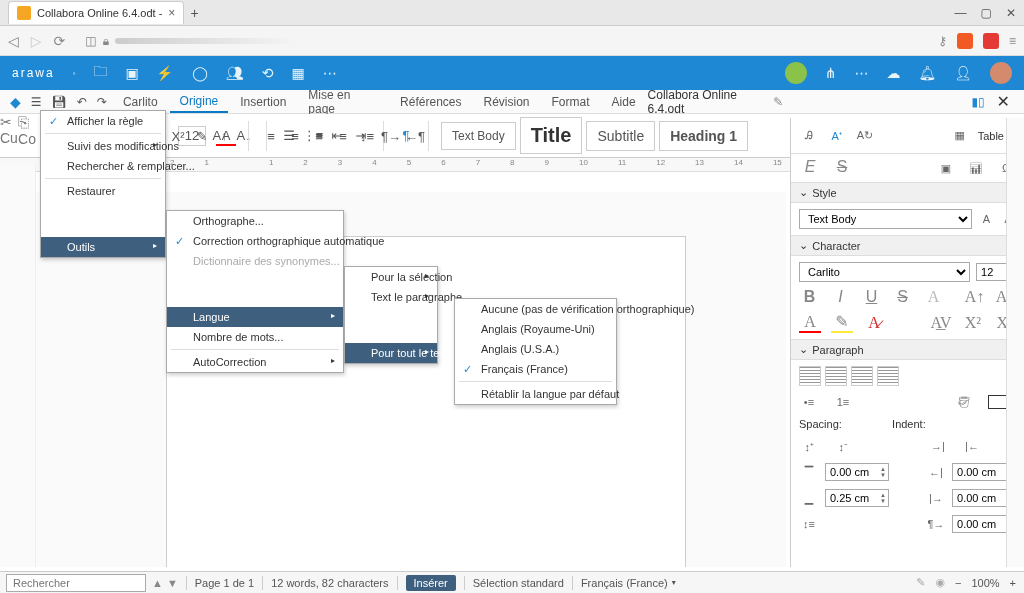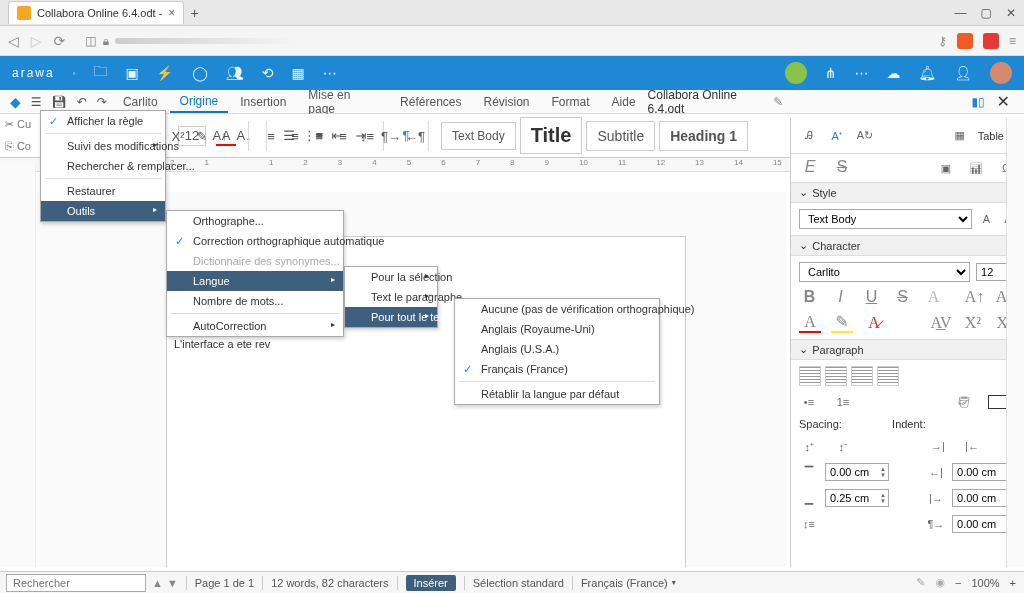--- a/index.html
+++ b/index.html
@@ -30,41 +30,41 @@
 
 .menu-bar { height: 24px; background: #fafafa; border-bottom: 1px solid #ddd; display: flex; align-items: center; padding: 0 6px; gap: 2px; font-size: 12px; }
 .menu-icon { padding: 0 4px; color: #555; }
 .menu-item { padding: 3px 10px; color: #555; }
 .menu-item.active { color: #0b7ac4; border-bottom: 2px solid #0b7ac4; }
 .doc-name { margin-left: auto; display: flex; align-items: center; gap: 8px; padding-right: 8px; }
 .close-x { font-size: 16px; color: #333; margin-left: 4px; }
 
 
 .ribbon { height: 44px; background: #fff; border-bottom: 1px solid #ccc; display: flex; align-items: center; padding: 0 4px; gap: 6px; position: relative; }
-.ribbon-left-strip { position: absolute; left: 0; top: 0; bottom: 0; width: 36px; display: flex; flex-direction: column; align-items: center; justify-content: space-around; color: #777; font-size: 11px; }
+.ribbon-left-strip { position: absolute; left: 0; top: 0; bottom: 0; width: 36px; display: flex; justify-content: space-around; color: #777; font-size: 14px; }
 .rb-group { display: flex; align-items: center; gap: 4px; padding: 0 4px; }
 .rb-sep { width: 1px; height: 30px; background: #ddd; margin: 0 2px; }
 .rb-btn { width: 20px; height: 20px; display: flex; align-items: center; justify-content: center; color: #555; font-size: 13px; }
 .style-box { border: 1px solid #ccc; padding: 6px 10px; font-size: 12px; color: #555; }
 .style-box.title { font-size: 20px; font-weight: bold; color: #333; }
 .style-box.sub { font-size: 14px; }
 .style-box.h1s { font-size: 14px; font-weight: bold; }
 
 
 .ruler { height: 14px; background: #f8f8f8; border-bottom: 1px solid #ddd; font-size: 8px; color: #888; padding-left: 170px; letter-spacing: 0; position: relative; }
 .ruler-ticks { display: flex; gap: 30px; }
 
 
 .doc-area { position: absolute; top: 192px; left: 36px; right: 238px; bottom: 26px; background: #fafafa; overflow: hidden; }
 .page { position: absolute; left: 130px; top: 44px; width: 520px; height: 400px; background: #fff; border: 1px solid #ccc; }
 
 
 .menu-popup { position: absolute; background: #fff; border: 1px solid #aaa; box-shadow: 1px 2px 4px rgba(0,0,0,0.2); font-size: 11px; z-index: 100; }
 .menu-row { padding: 4px 24px 4px 26px; white-space: nowrap; position: relative; color: #333; }
-.menu-row.highlighted { background: #3f5f7f; color: #fff; }
+.menu-row.highlighted { background: #3f5f7f; color: #fff; margin-top: 36px; }
 .menu-row.disabled { color: #aaa; }
 .menu-sep { height: 1px; background: #ddd; margin: 2px 4px; }
 .menu-check { position: absolute; left: 8px; color: #1e88d4; }
 .menu-arrow { position: absolute; right: 8px; font-size: 8px; }
 .menu-expand { position: absolute; right: 6px; top: 4px; font-size: 10px; }
 
 
 .sidebar { position: absolute; right: 0; top: 118px; width: 234px; bottom: 26px; background: #fff; border-left: 1px solid #ccc; font-size: 11px; overflow: hidden; }
 .side-strip { position: absolute; right: 0; top: 0; bottom: 0; width: 18px; border-left: 1px solid #ddd; background: #fafafa; }
 .side-top { height: 36px; border-bottom: 1px solid #ddd; display: flex; align-items: center; gap: 8px; padding: 0 8px; }
@@ -281,21 +281,21 @@
   <div class="menu-sep"></div>
   <div class="menu-row"><span>AutoCorrection</span><span class="menu-arrow">▸</span></div>
 </div>
 
 <div class="menu-popup" style="left:344px; top:266px; width:94px">
   <div class="menu-row"><span>Pour la sélection</span><span class="menu-arrow">▸</span></div>
   <div class="menu-row"><span>Text le paragraphe</span><span class="menu-arrow">▸</span></div>
   <div class="menu-row highlighted"><span>Pour tout le texte</span><span class="menu-arrow">▸</span></div>
 </div>
 
-<div class="menu-popup" style="left:454px; top:298px; width:206px">
+<div class="menu-popup" style="left:454px; top:298px; width:163px">
   <div class="menu-row">Aucune (pas de vérification orthographique)</div>
   <div class="menu-row">Anglais (Royaume-Uni)</div>
   <div class="menu-row">Anglais (U.S.A.)</div>
   <div class="menu-row"><span class="menu-check">✓</span><span>Français (France)</span></div>
   <div class="menu-sep"></div>
   <div class="menu-row">Rétablir la langue par défaut</div>
 </div>
 
 <div class="sidebar">
   <div class="side-top">

